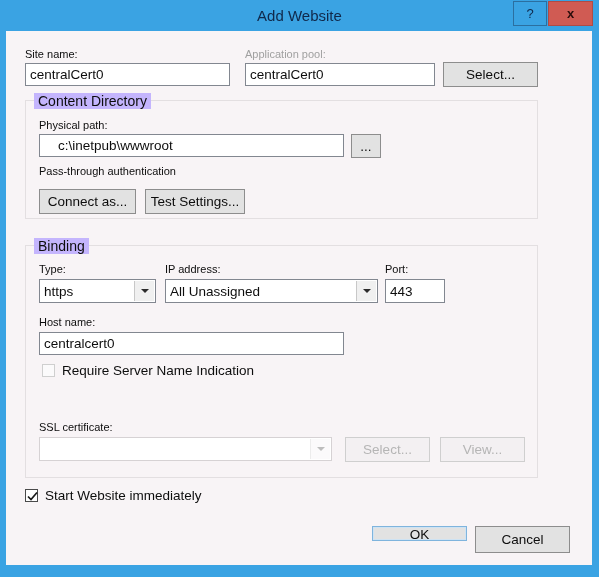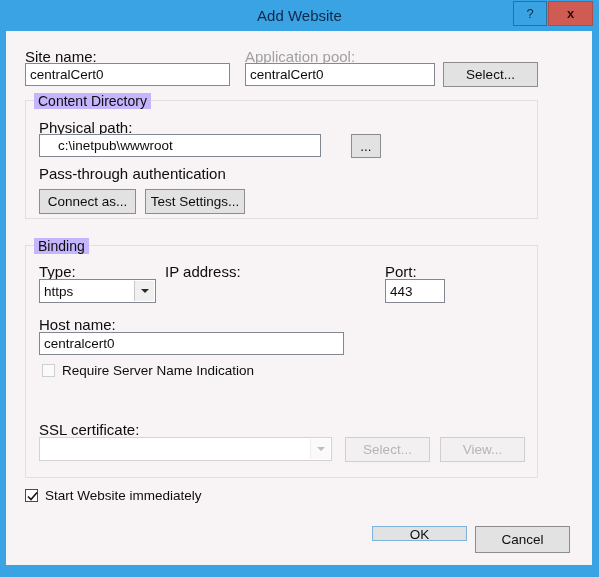--- a/index.html
+++ b/index.html
@@ -66,21 +66,21 @@
   #client {
     position: absolute;
     left: 6px;
     top: 31px;
     width: 586px;
     height: 534px;
     background: #f8f4f6;
   }
   .lbl {
     position: absolute;
-    font-size: 15px;
+    font-size: 11px;
     color: #0d0d0d;
     white-space: nowrap;
   }
   .lbl.dim { color: #a0a0a0; }
 
   .txtbox {
     position: absolute;
     box-sizing: border-box;
     background: #ffffff;
     border: 1px solid #828790;
@@ -208,40 +208,46 @@
 
     <div class="lbl dim" style="left:239px; top:17px;">Application pool:</div>
     <input class="txtbox" style="left: 239px; top: 32px; width: 190px; height: 23px;" readonly="" value="centralCert0">
 
     <button class="btn" style="left:437px; top:31px; width:95px; height:25px;">Select...</button>
 
     <div class="group" style="left:19px; top:69px; width:513px; height:119px;"></div>
     <div class="group-title" style="left:28px; top:62px;">Content Directory</div>
 
     <div class="lbl" style="left:33px; top:88px;">Physical path:</div>
-    <input class="txtbox" style="left: 33px; top: 103px; width: 282px; height: 23px; padding-left: 18px;" value="c:\inetpub\wwwroot">
+    <input class="txtbox" style="left: 33px; top: 103px; width: 305px; height: 23px; padding-left: 18px;" value="c:\inetpub\wwwroot">
     <button class="btn" style="left:345px; top:103px; width:30px; height:24px;">...</button>
 
     <div class="lbl" style="left:33px; top:134px;">Pass-through authentication</div>
 
     <button class="btn" style="left:33px; top:158px; width:97px; height:25px;">Connect as...</button>
     <button class="btn" style="left:139px; top:158px; width:100px; height:25px;">Test Settings...</button>
 
     <div class="group" style="left:19px; top:214px; width:513px; height:233px;"></div>
     <div class="group-title" style="left:28px; top:207px;">Binding</div>
 
     <div class="lbl" style="left:33px; top:232px;">Type:</div>
     <div class="combo" style="left:33px; top:248px; width:117px; height:24px;">
       <div class="cval">https</div>
       <div class="arrowbox">
           <span class="tri"></span>
         </div>
     </div>
 
     <div class="lbl" style="left:159px; top:232px;">IP address:</div>
+    <div class="combo" style="left:159px; top:248px; width:213px; height:24px;">
+      <div class="cval">All Unassigned</div>
+      <div class="arrowbox">
+          <span class="tri"></span>
+        </div>
+    </div>
 
     <div class="lbl" style="left:379px; top:232px;">Port:</div>
     <input class="txtbox" style="left: 379px; top: 248px; width: 60px; height: 24px;" value="443">
 
     <div class="lbl" style="left:33px; top:285px;">Host name:</div>
     <input class="txtbox" style="left: 33px; top: 301px; width: 305px; height: 23px;" value="centralcert0">
 
     <div class="cbrow" style="left:36px; top:332px;">
       <span class="cbbox dim"></span>
       <span class="cblabel">Require Server Name Indication</span>

